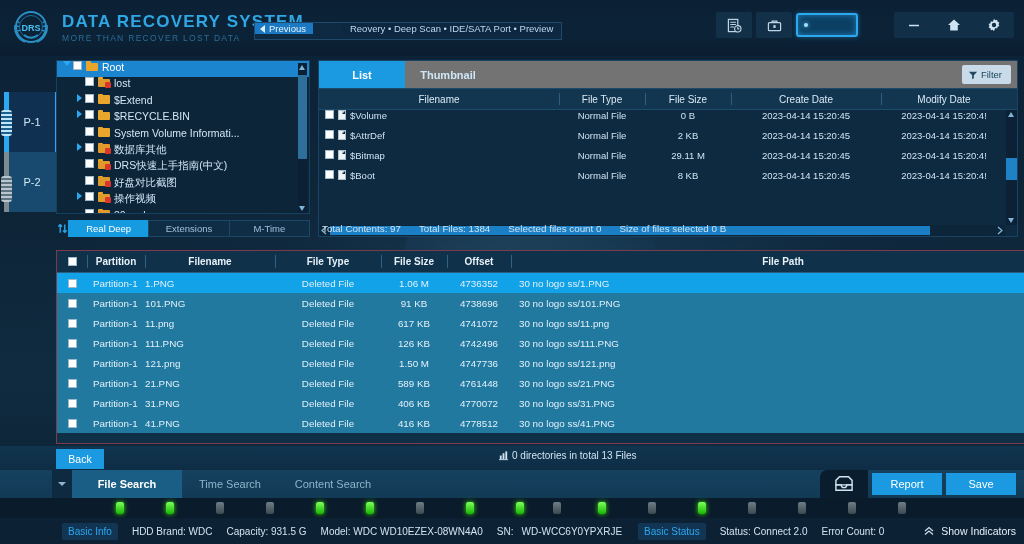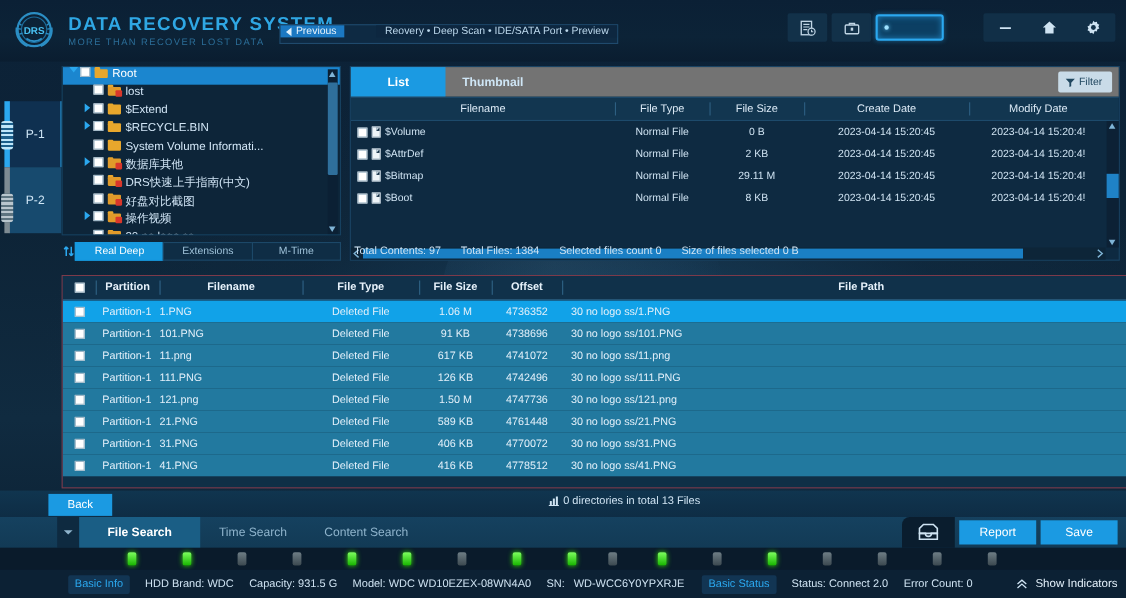--- a/index.html
+++ b/index.html
@@ -164,21 +164,21 @@
   .fl-head{
     height:22px;display:flex;align-items:center;background:#123650;
     border-top:1px solid #1d4a6b;border-bottom:1px solid #1d4a6b;
     font-size:10px;color:#dceaf6;position:relative;
   }
   .fl-head .cell{display:flex;align-items:center;justify-content:center;height:100%;position:relative;}
   .fl-head .cell+.cell::before{content:"";position:absolute;left:0;top:4px;bottom:4px;width:1px;background:#2d5f82;}
   .fl-row{
     height:20px;display:flex;align-items:center;font-size:9.5px;color:#cfe3f2;
   }
-  .fl-row .cell{display:flex;align-items:center;justify-content:center;height:100%;}
+  .fl-row .cell{display:flex;justify-content:center;height:100%;}
   .fl-row .cell.name{justify-content:flex-start;padding-left:6px;gap:4px;}
   .fcb{width:9px;height:9px;background:#fff;border:1px solid #9fb7c7;flex:0 0 9px;}
   .doc{width:8px;height:10px;background:#eef4f8;border:1px solid #aebfcb;flex:0 0 8px;position:relative;}
   .doc::after{content:"";position:absolute;right:0;top:0;border-left:3px solid #c5d4de;border-bottom:3px solid #0e2a41;}
   .fl-hscroll{
     position:absolute;left:0;right:12px;bottom:0;height:11px;background:#0d2538;display:flex;align-items:center;
   }
   .fl-hscroll .thumb{height:9px;background:#1a7fc4;}
   .fl-vscroll{position:absolute;right:0;top:49px;bottom:11px;width:11px;background:#0c2135;}
   .fl-vscroll .thumb{position:absolute;left:0;top:48px;width:11px;height:22px;background:#1f82c6;}
@@ -218,21 +218,21 @@
   .res-vscroll .up,.res-vscroll .dn{position:absolute;left:3px;width:0;height:0;border-left:3.5px solid transparent;border-right:3.5px solid transparent;}
   .res-vscroll .up{top:4px;border-bottom:5px solid #8fbdd9;}
   .res-vscroll .dn{bottom:4px;border-top:5px solid #8fbdd9;}
 
   
   .actionbar{
     position:absolute;left:0;top:446px;width:1024px;height:26px;
     background:linear-gradient(180deg,#10354f,#0e2c44);
   }
   .back-btn{
-    position:absolute;left:44px;top:3px;width:58px;height:20px;background:#1b9ae2;color:#fff;
+    position:absolute;left:56px;top:3px;width:48px;height:20px;background:#1b9ae2;color:#fff;
     font-size:10.5px;display:flex;align-items:center;justify-content:center;
   }
   .dircount{
     position:absolute;left:498px;top:4px;font-size:10px;color:#cfe3f2;display:flex;align-items:center;gap:3px;
   }
   .searchbar{
     position:absolute;left:0;top:470px;width:1024px;height:28px;
     background:linear-gradient(180deg,#15415f,#123a55);
   }
   .caret-btn{

